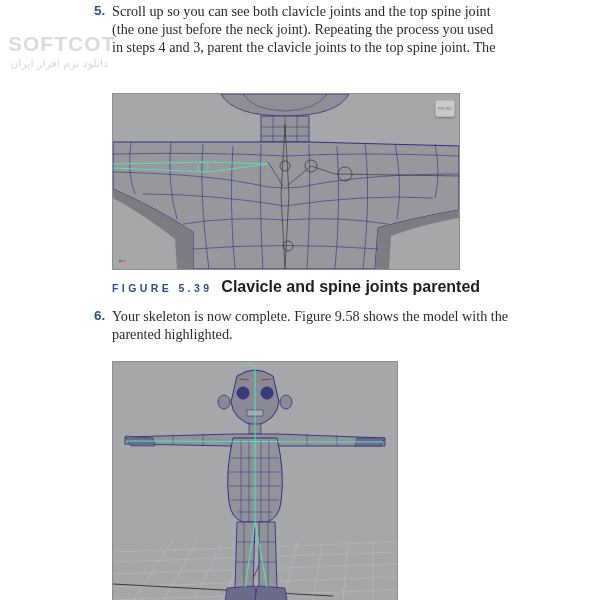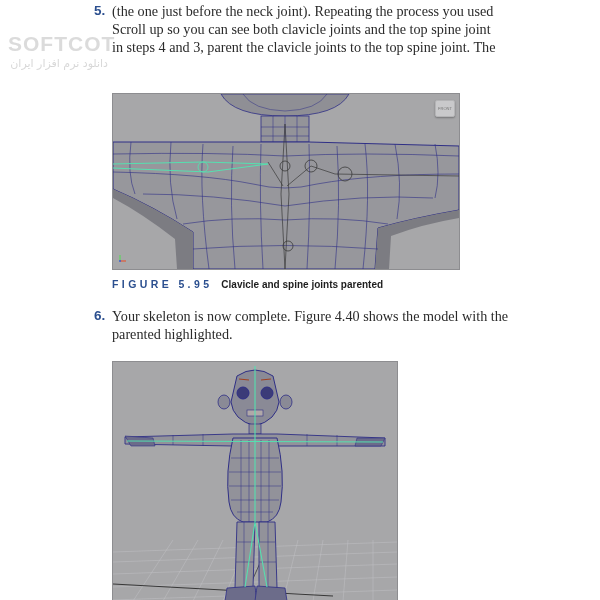--- a/index.html
+++ b/index.html
@@ -20,40 +20,40 @@
                     display:block; margin-top: 3px; direction: rtl; width: 100px; }
 
   .figure { position: absolute; background: #a7a7a9; border: 1px solid #8d8d90; overflow: hidden; }
   #fig37 { left: 112px; top: 93px; width: 346px; height: 175px; }
   #fig38 { left: 112px; top: 361px; width: 284px; height: 239px; }
   .figure svg { display: block; }
 
   .caption { position: absolute; left: 112px; top: 278px; font-family: "Liberation Sans", "DejaVu Sans", sans-serif;
              font-size: 10.5px; white-space: nowrap; }
   .caption .label { color: #2b4f8f; font-weight: bold; letter-spacing: 3.4px; margin-right: 6px; }
-  .caption .title { color: #1e1e1e; font-weight: bold; font-size: 10px; }
+  .caption .title { color: #1e1e1e; font-weight: bold; font-size: 16px; }
 
   .view-cube { position: absolute; right: 4px; top: 6px; width: 18px; height: 15px; background: #c9c9cb;
                border: 1px solid #b4b4b6; border-radius: 2px; box-shadow: 0 1px 2px rgba(0,0,0,0.3);
                font-family: "Liberation Sans", sans-serif; font-size: 4px; color: #777; text-align:center; line-height: 15px; }
   .axis-ind { position: absolute; left: 5px; bottom: 6px; width: 10px; height: 10px; }
 </style>
 </head>
 <body>
 
 <div class="watermark">
   <span class="wm1">SOFTCOT</span>
   <span class="wm2">دانلود نرم افزار ایران</span>
 </div>
 
 <div class="step" id="step5">
   <span class="num">5.</span>
   <span class="body">
+    <span class="line">Scroll up so you can see both clavicle joints and the top spine joint</span>
     <span class="line">(the one just before the neck joint). Repeating the process you used</span>
-    <span class="line">Scroll up so you can see both clavicle joints and the top spine joint</span>
     <span class="line">in steps 4 and 3, parent the clavicle joints to the top spine joint. The</span>
   </span>
 </div>
 
 <div class="figure" id="fig37">
   <svg width="346" height="175" viewBox="0 0 346 175">
 
     <path d="M108 0 Q120 22 172 22 Q224 22 236 0 Z" fill="#8f8f95" stroke="#2f2f86" stroke-width="0.8"></path>
     <path d="M130 0 Q140 16 172 17 M214 0 Q204 16 172 17" fill="none" stroke="#2f2f86" stroke-width="0.5"></path>
 
@@ -88,28 +88,28 @@
   </svg>
   <div class="view-cube">FRONT</div>
   <svg class="axis-ind" viewBox="0 0 10 10">
     <line x1="2" y1="8" x2="2" y2="2" stroke="#5fd65f" stroke-width="1.2"></line>
     <line x1="2" y1="8" x2="8" y2="8" stroke="#e05a3a" stroke-width="1.2"></line>
     <circle cx="2" cy="8" r="1" fill="#3a5ad6"></circle>
   </svg>
 </div>
 
 <div class="caption">
-  <span class="label">FIGURE 5.95</span>
+  <span class="label">FIGURE 5.39</span>
   <span class="title">Clavicle and spine joints parented</span>
 </div>
 
 <div class="step" id="step6">
   <span class="num">6.</span>
   <span class="body">
-    <span class="line">Your skeleton is now complete. Figure 4.40 shows the model with the</span>
+    <span class="line">Your skeleton is now complete. Figure 9.58 shows the model with the</span>
     <span class="line">parented highlighted.</span>
   </span>
 </div>
 
 <div class="figure" id="fig38">
   <svg width="284" height="239" viewBox="0 0 284 239">
 
     <g stroke="#c0c0c4" stroke-width="0.5" fill="none">
       <path d="M0 190 L284 180 M0 200 L284 190 M0 212 L284 202 M0 225 L284 215 M0 238 L284 228"></path>
       <path d="M20 239 L60 178 M50 239 L85 178 M80 239 L110 178 M110 239 L135 178 M140 239 L160 178 M170 239 L185 178 M200 239 L210 178 M230 239 L235 178 M260 239 L260 178"></path>

